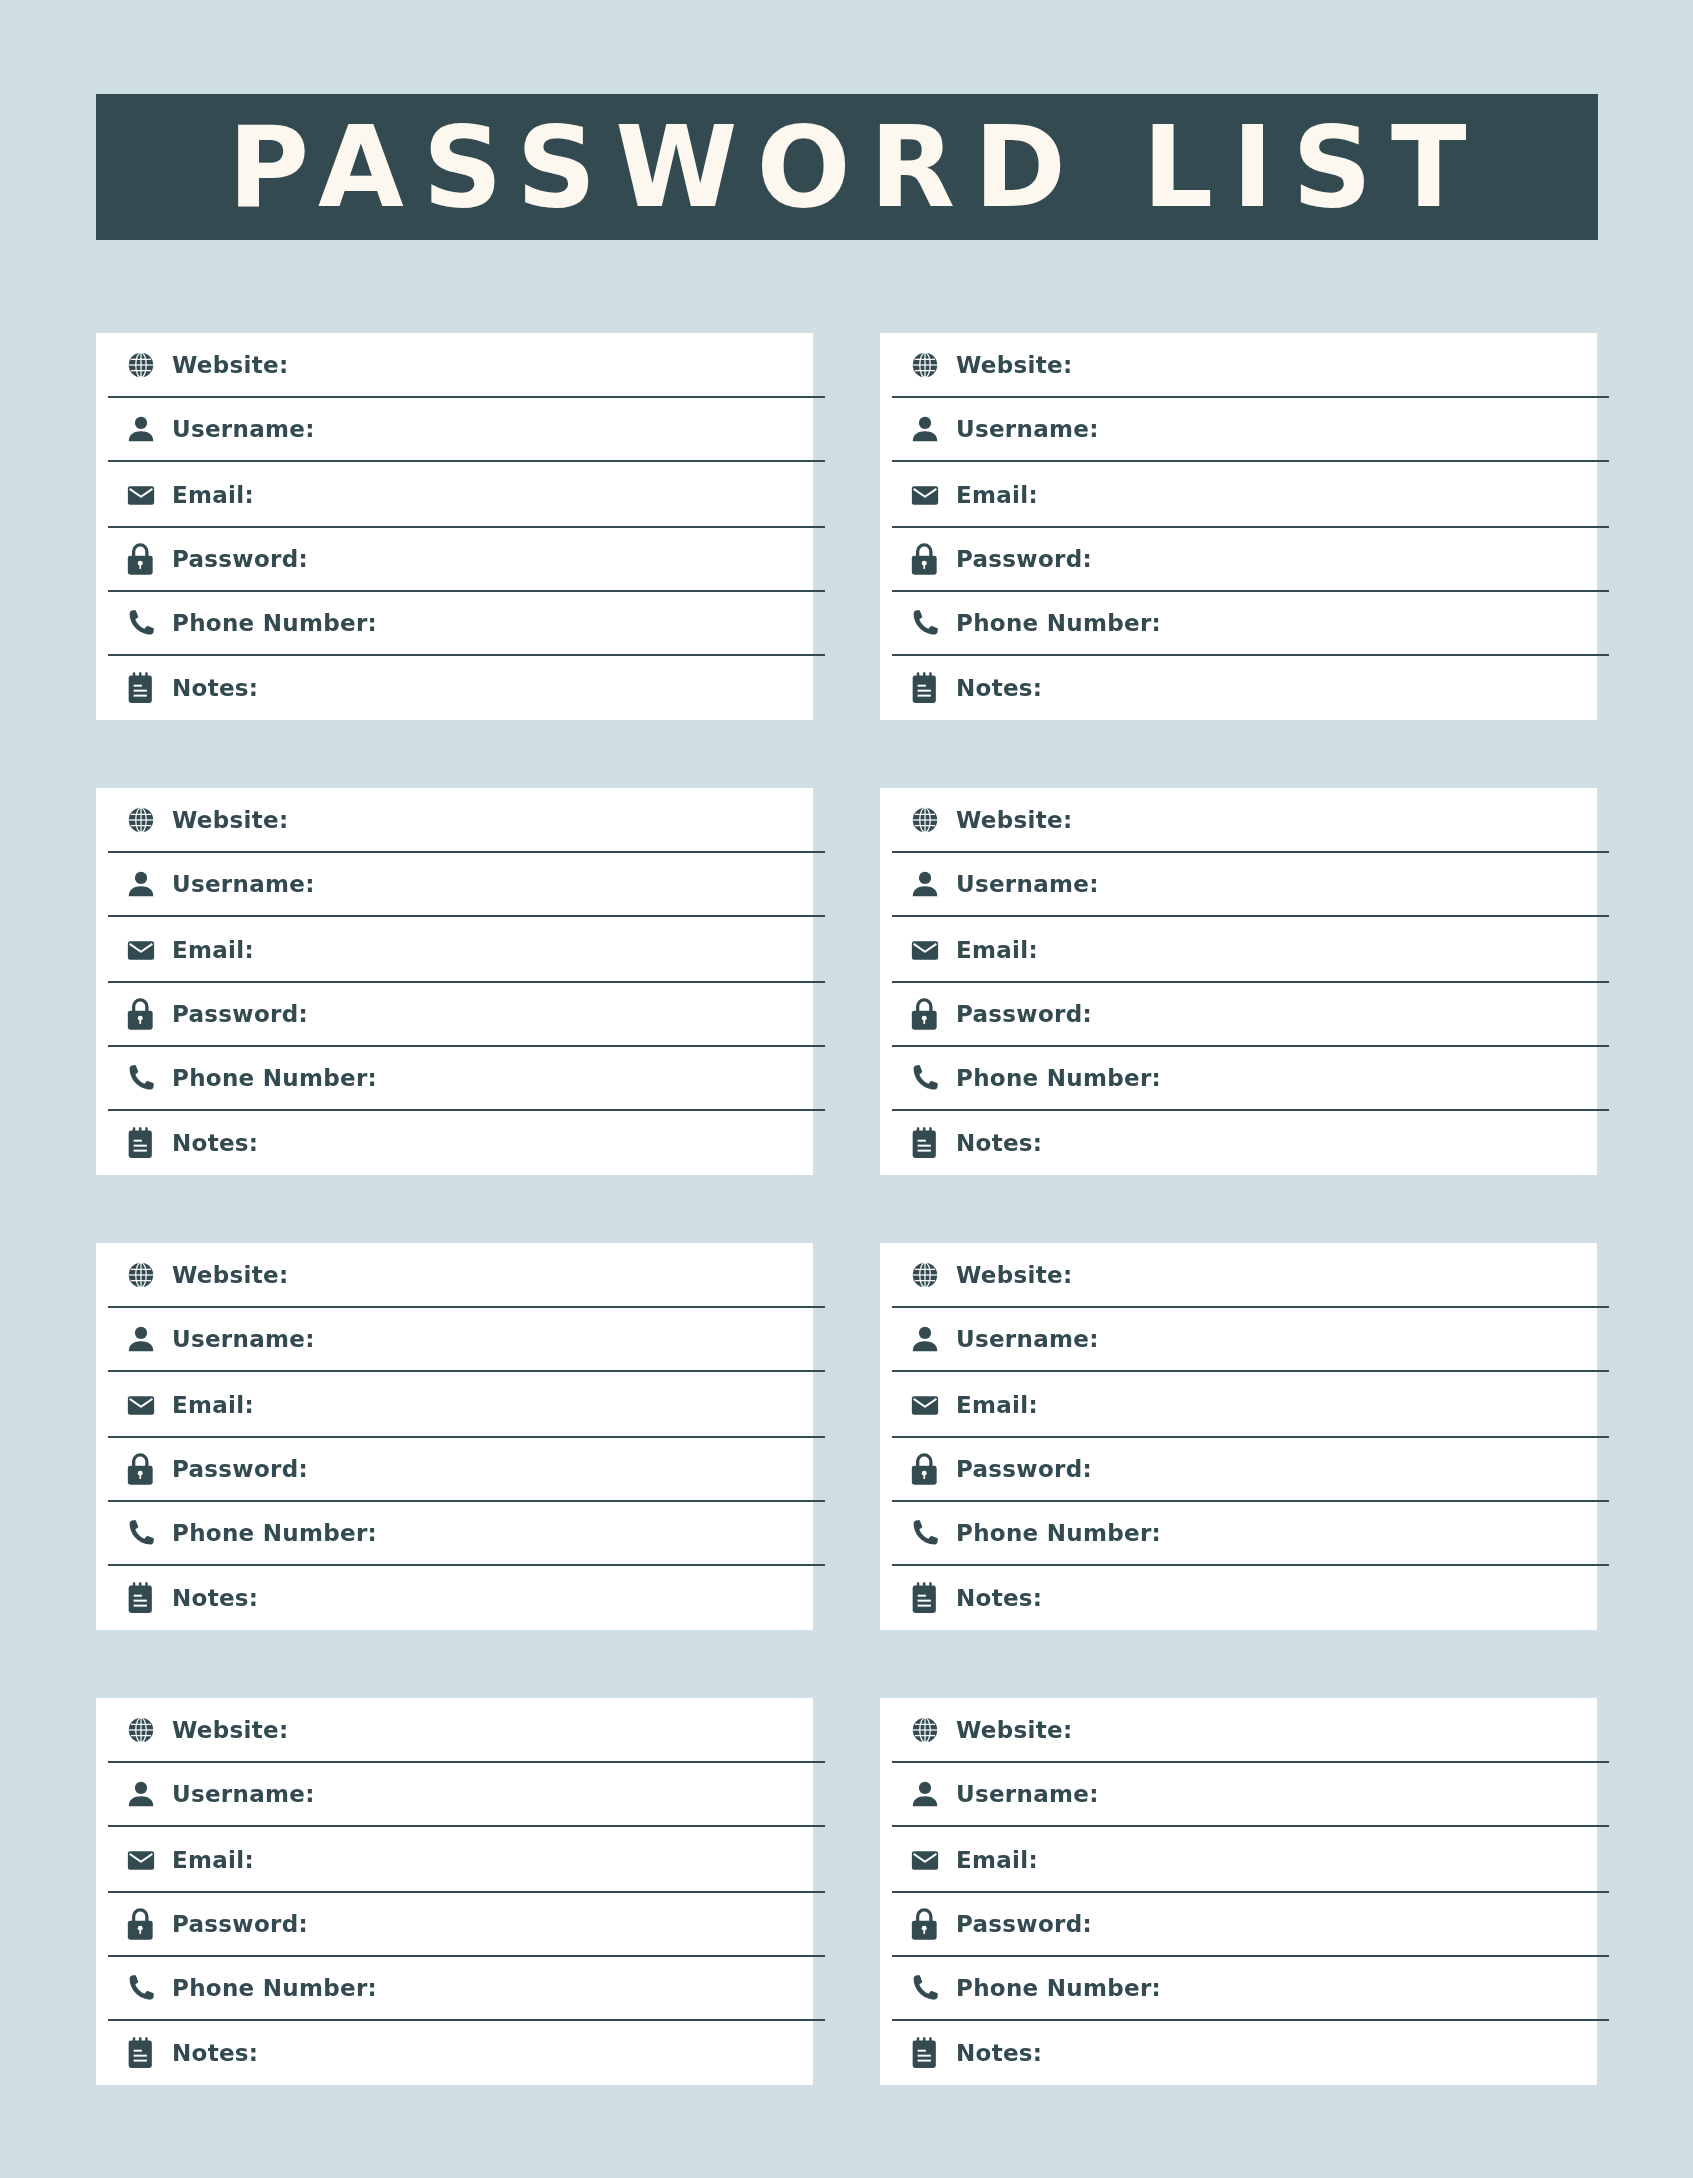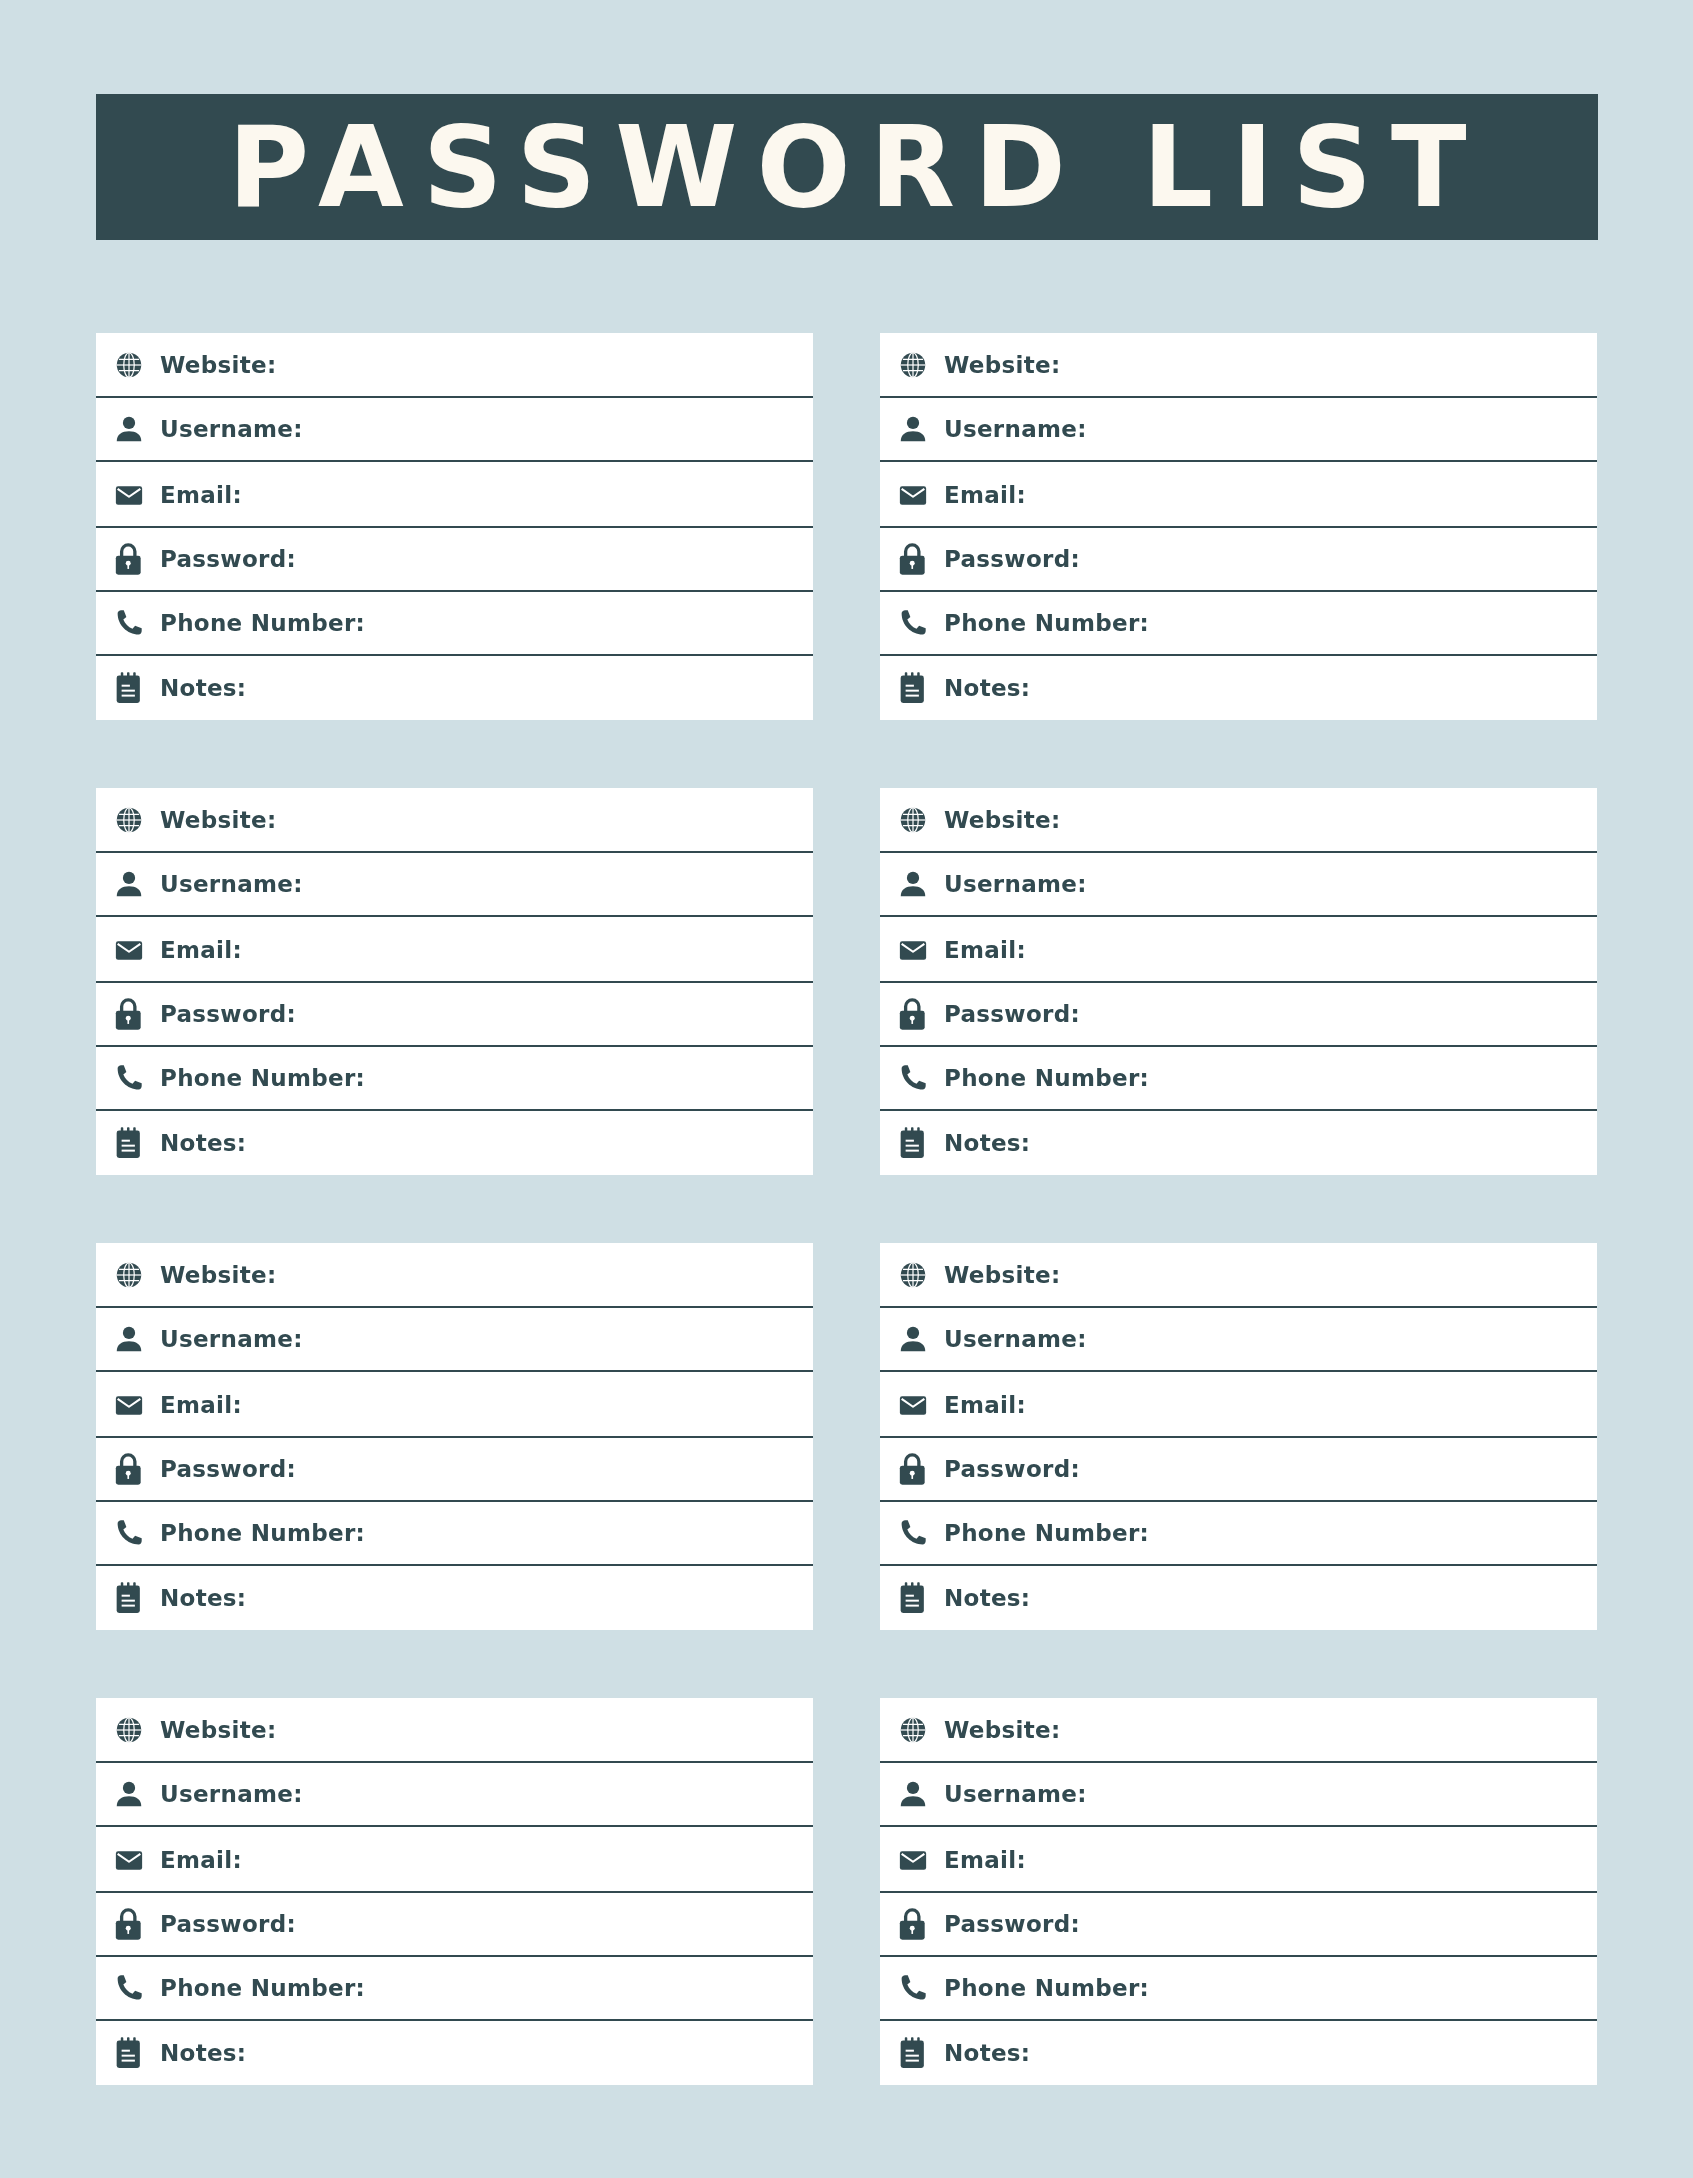--- a/index.html
+++ b/index.html
@@ -25,21 +25,21 @@
     line-height: 1;
     transform: scaleX(0.98);
     padding-left: 19.4px;
   }
   .card {
     position: absolute;
     width: 717px; height: 387px;
     background: #ffffff;
   }
   .row {
-    position: absolute; left: 0; width: 100%;
+    position: absolute; left: 12px; width: 100%;
     height: 64px;
     display: flex; align-items: center;
     box-sizing: border-box;
   }
   .row .divider {
     position: absolute; left: 0; right: 0; bottom: -0.9px;
     height: 1.8px; background: #324a50;
   }
   .row .icon {
     position: absolute; left: 18.5px;

